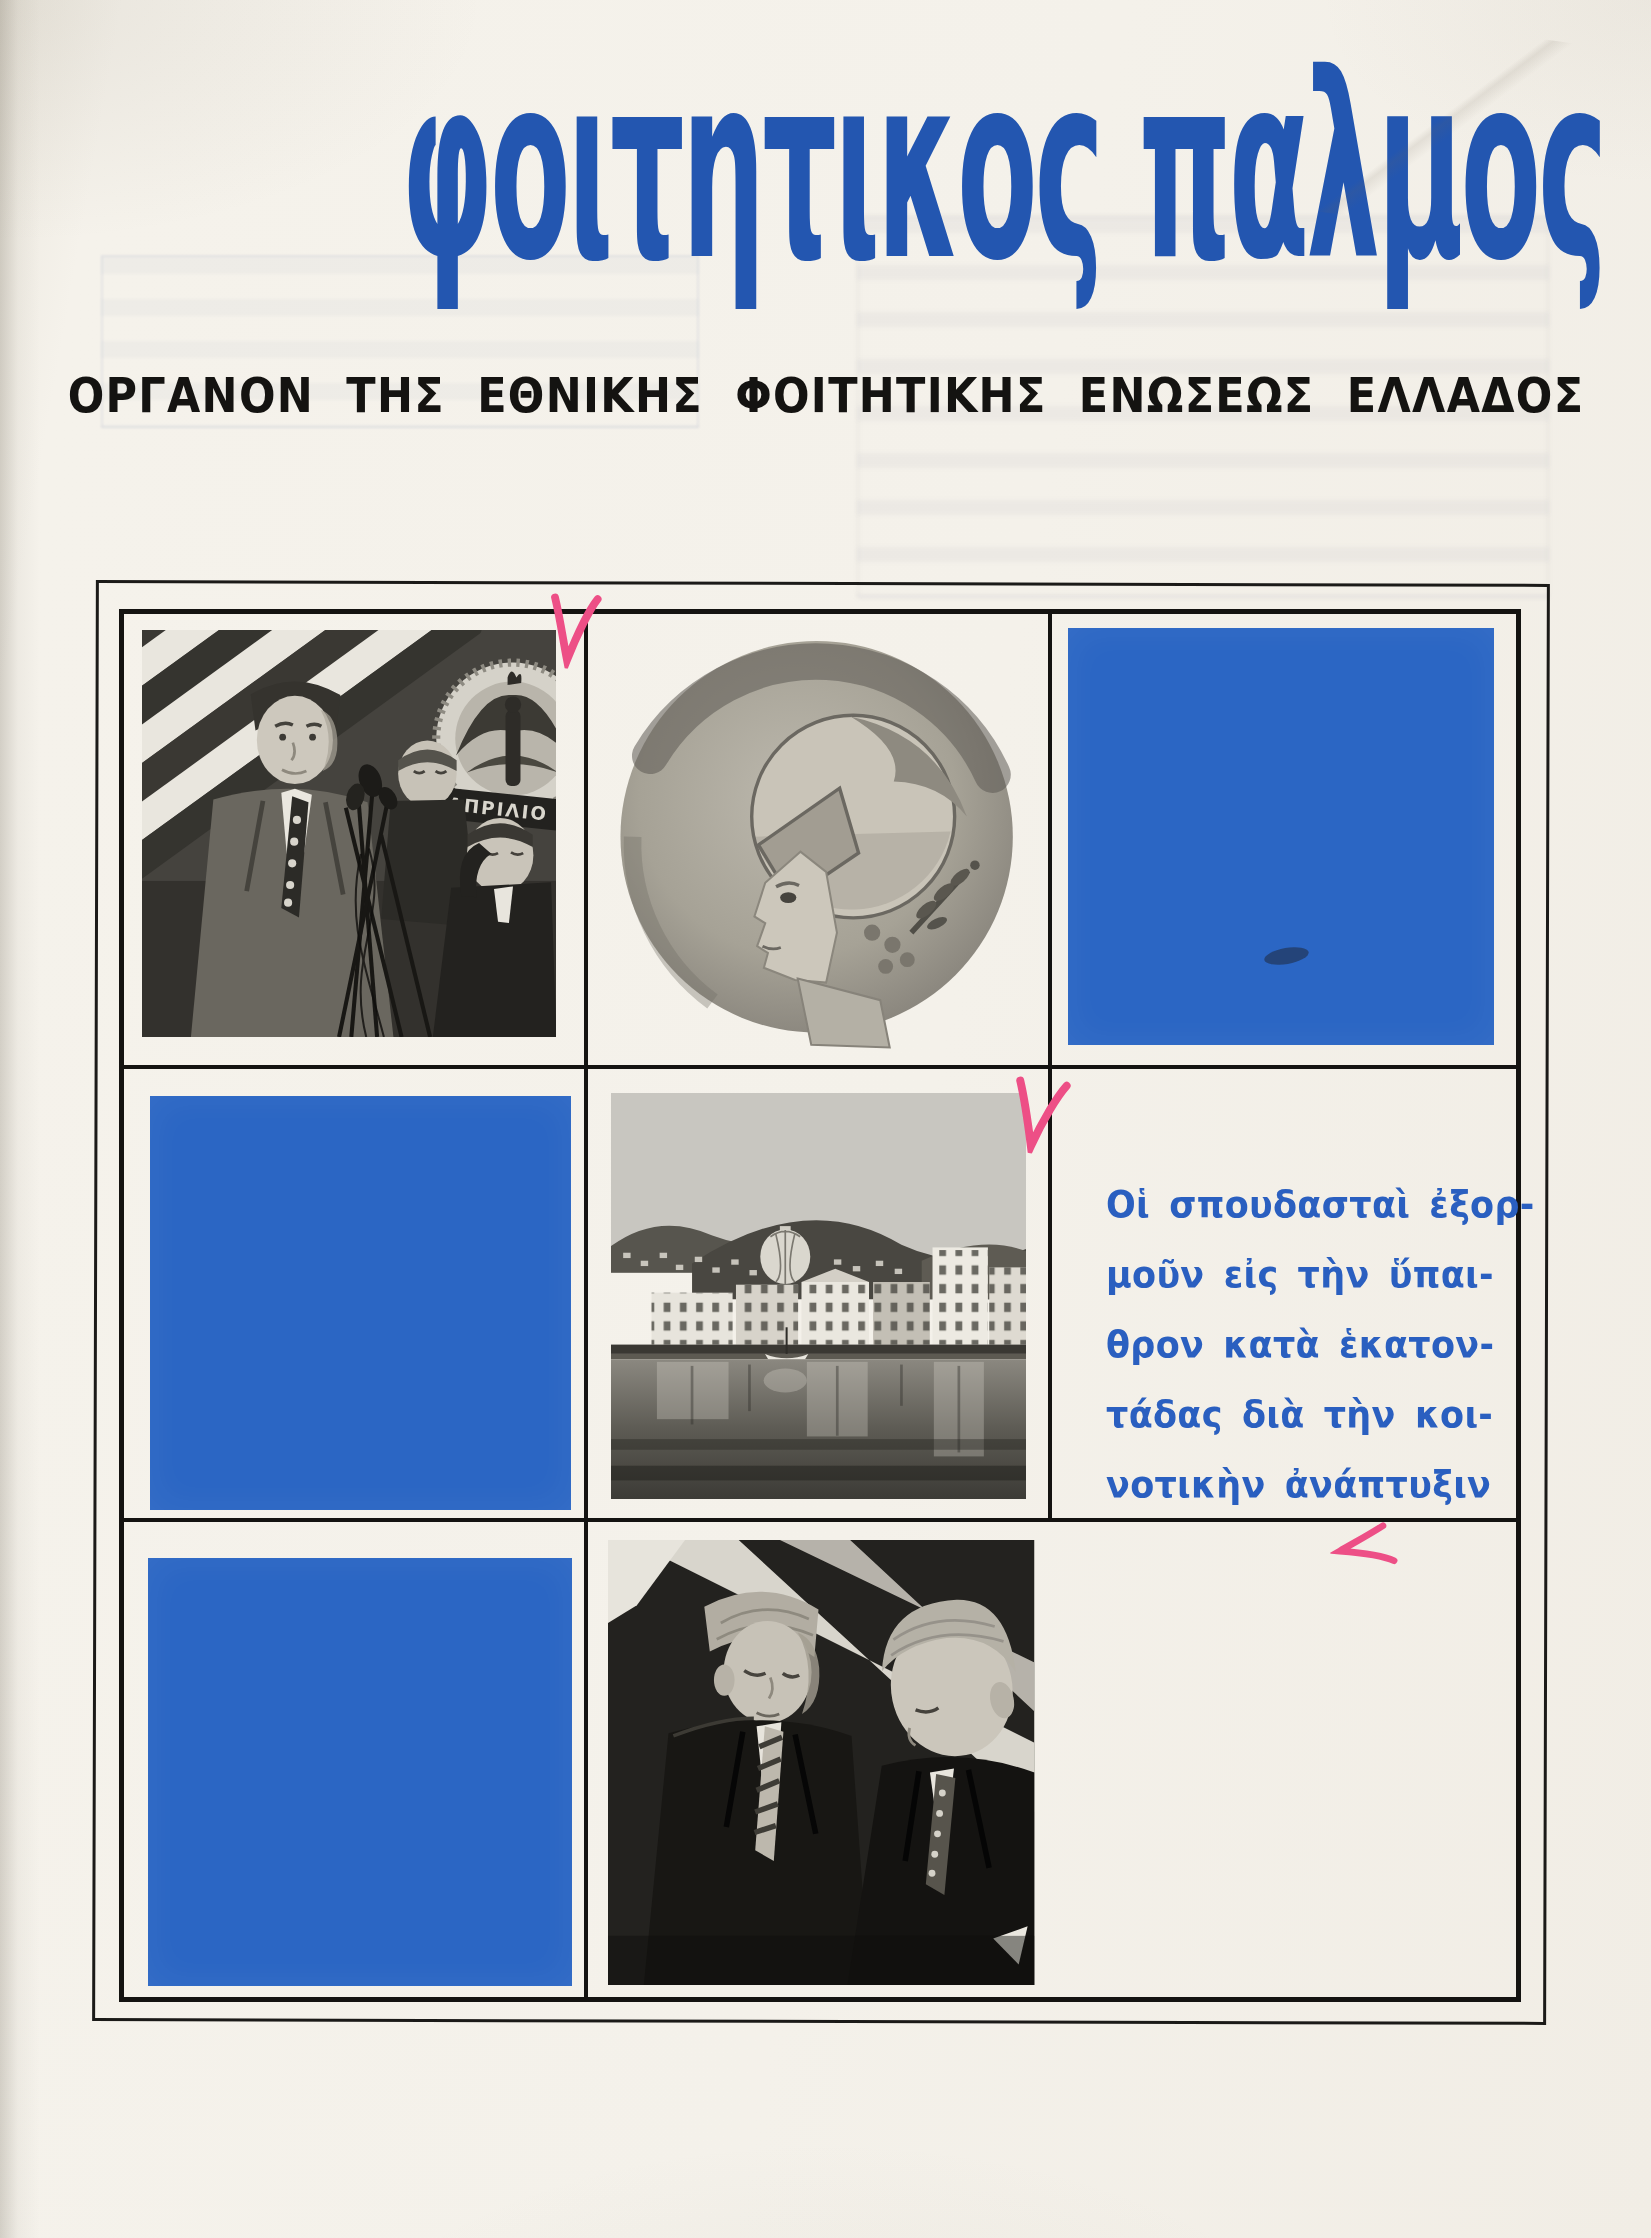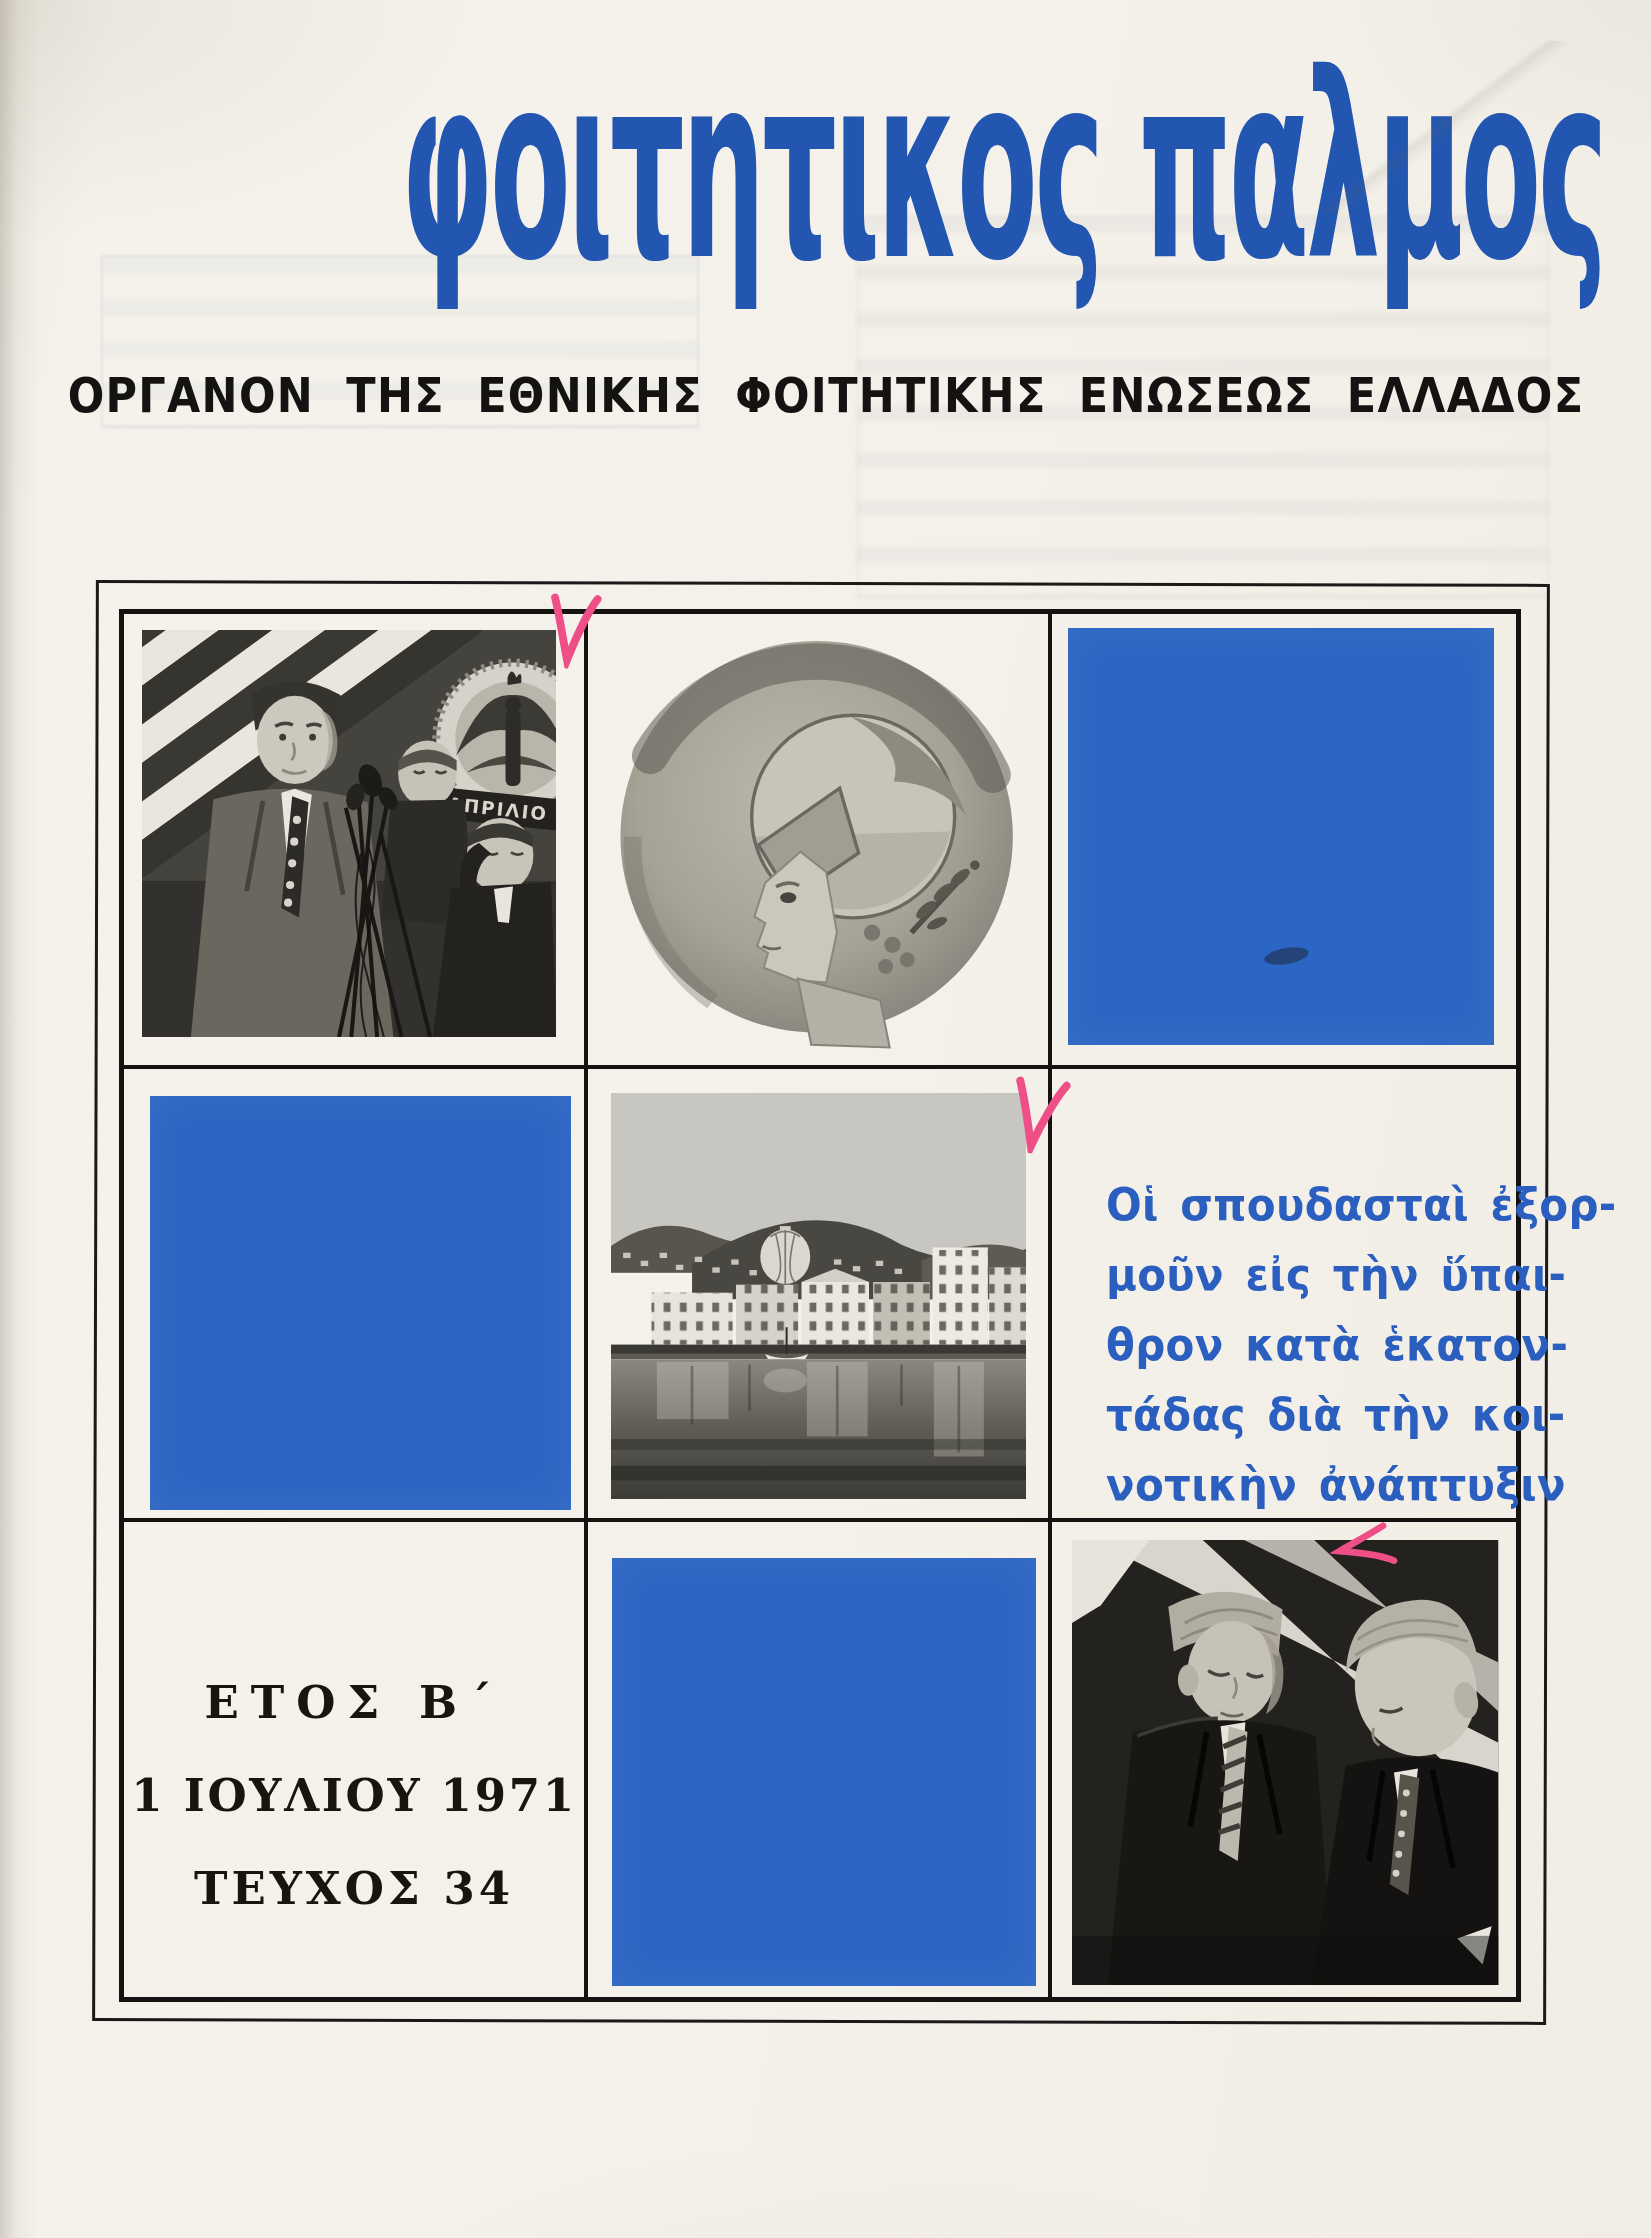--- a/index.html
+++ b/index.html
@@ -83,21 +83,21 @@
   .blue-panel{position:absolute;background:#2b66c4;box-shadow:inset 0 0 40px rgba(255,255,255,.06);}
   .blue-panel.smudge::after{
     content:"";position:absolute;left:46%;bottom:81px;width:45px;height:16px;
     background:#233c66;border-radius:50%;transform:rotate(-10deg);opacity:.8;
   }
 
   
   .feature{
     position:absolute;inset:0;
     padding:101px 20px 0 54px;box-sizing:border-box;
-    color:#2a5fc0;font-weight:bold;font-size:42px;line-height:70px;
+    color:#2a5fc0;font-weight:bold;font-size:35px;line-height:70px;
     letter-spacing:0.3px;word-spacing:6.7px;white-space:nowrap;
   }
   .feature .ln{transform:scaleY(1.04);transform-origin:0 50%;}
 
   
   .issue{
     position:absolute;inset:0;padding-top:134px;box-sizing:border-box;
     text-align:center;color:#17150f;
     font-family:"DejaVu Serif",serif;font-weight:bold;
     font-size:45px;line-height:93px;white-space:nowrap;
@@ -356,27 +356,20 @@
     <div class="cell bB">
       <div class="feature">
         <div class="ln">Οἱ σπουδασταὶ ἐξορ-</div>
         <div class="ln">μοῦν εἰς τὴν ὕπαι-</div>
         <div class="ln">θρον κατὰ ἑκατον-</div>
         <div class="ln">τάδας διὰ τὴν κοι-</div>
         <div class="ln">νοτικὴν ἀνάπτυξιν</div>
       </div>
     </div>
 
-    <div class="cell bR">
-      <div class="issue">
-        <div class="l1">ΕΤΟΣ Β΄</div>
-        <div class="l2">1 ΙΟΥΛΙΟΥ 1971</div>
-        <div class="l3">ΤΕΥΧΟΣ 34</div>
-      </div>
-    </div>
 
     <div class="cell bR">
       <div class="blue-panel" style="left:24px;top:36px;right:12px;bottom:10.8px;"></div>
     </div>
 
     <div class="cell">
       <div class="photo" style="left:20px;top:17.5px;right:17.5px;bottom:12px;">
         <svg viewBox="0 0 620 655" preserveAspectRatio="none">
           <defs>
               <clipPath id="ph4c">

